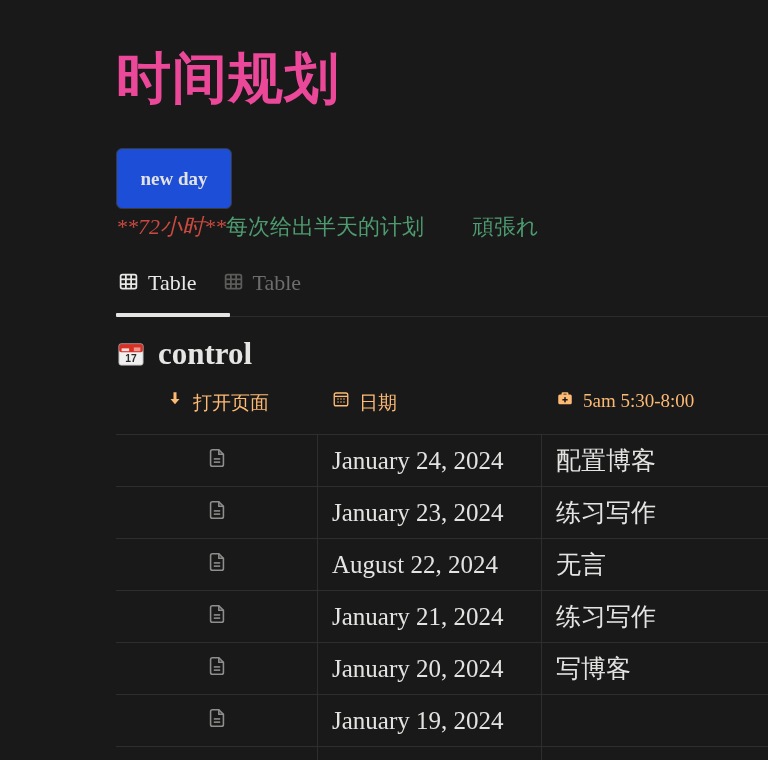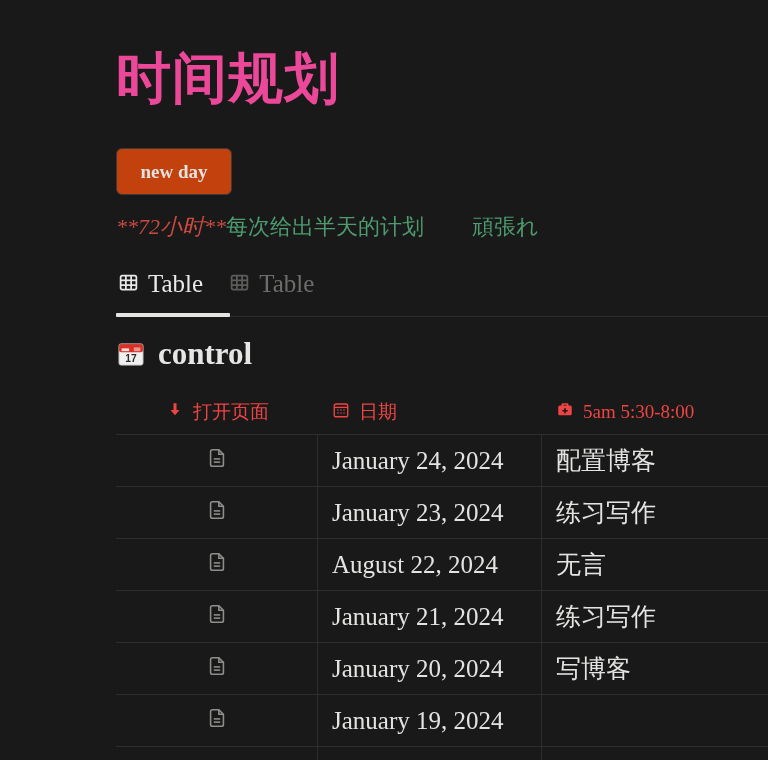--- a/index.html
+++ b/index.html
@@ -15,23 +15,23 @@
   .page-title {
     position:absolute; left:116px; top:48px;
     font-size:55px; font-weight:700; color:#ec4899;
     letter-spacing:1px; line-height:1.12;
     font-family:"Liberation Serif", serif;
   }
 
   
   .newday-btn {
     position:absolute; left:116px; top:148px;
-    width:116px; height:47px;
+    width:116px; height:61px;
     border:1px solid #3a3a3a; border-radius:6px;
-    background:#c2410c; color:#e2e2e0;
+    background:#1d4ed8; color:#e2e2e0;
     font-family:"Liberation Serif", serif;
     font-size:19px; font-weight:700;
     display:flex; align-items:center; justify-content:center;
     cursor:pointer;
   }
 
   
   .note-line {
     position:absolute; left:116px; top:212px;
     font-size:22px; line-height:30px;
@@ -46,21 +46,21 @@
   .tabs {
     position:absolute; left:116px; top:268px;
     width:652px; height:48px;
     display:flex; align-items:flex-start; gap:18px;
   }
   .tab {
     display:flex; align-items:center; gap:9px;
     padding:2px 6px 12px 2px;
     cursor:pointer;
   }
-  .tab-label { font-size:25px; font-family:"Liberation Serif", serif; }
+  .tab-label { font-size:22px; font-family:"Liberation Serif", serif; }
   .tab.active .tab-label { color:#e9e9e7; }
   .tab.inactive .tab-label { color:#6d6d6b; }
   .tab.active .ic { color:#e9e9e7; }
   .tab.inactive .ic { color:#5c5c5a; }
   .tabs-divider {
     position:absolute; left:116px; top:316px;
     width:652px; height:1px; background:#2c2c2c;
   }
   .tab-underline {
     position:absolute; left:116px; top:313px;
@@ -79,22 +79,22 @@
   }
 
   
   .table { position:absolute; left:116px; top:390px; width:652px; }
   .col-1 { width:202px; }
   .col-2 { width:224px; }
   .col-3 { width:226px; }
 
   .thead { display:flex; height:44px; }
   .th {
-    display:flex; align-items:center; gap:9px;
-    color:#ef4444; font-size:19px;
+    display:flex; align-items:flex-start; gap:9px;
+    color:#fdba74; font-size:19px;
     font-family:"Liberation Serif", serif;
     padding-left:22px;
   }
   .th.col-1 { padding-left:50px; }
   .th.col-2 { padding-left:14px; }
   .th.col-3 { padding-left:14px; }
 
   .row {
     display:flex; height:52px;
     border-top:1px solid #2e2e2e;

